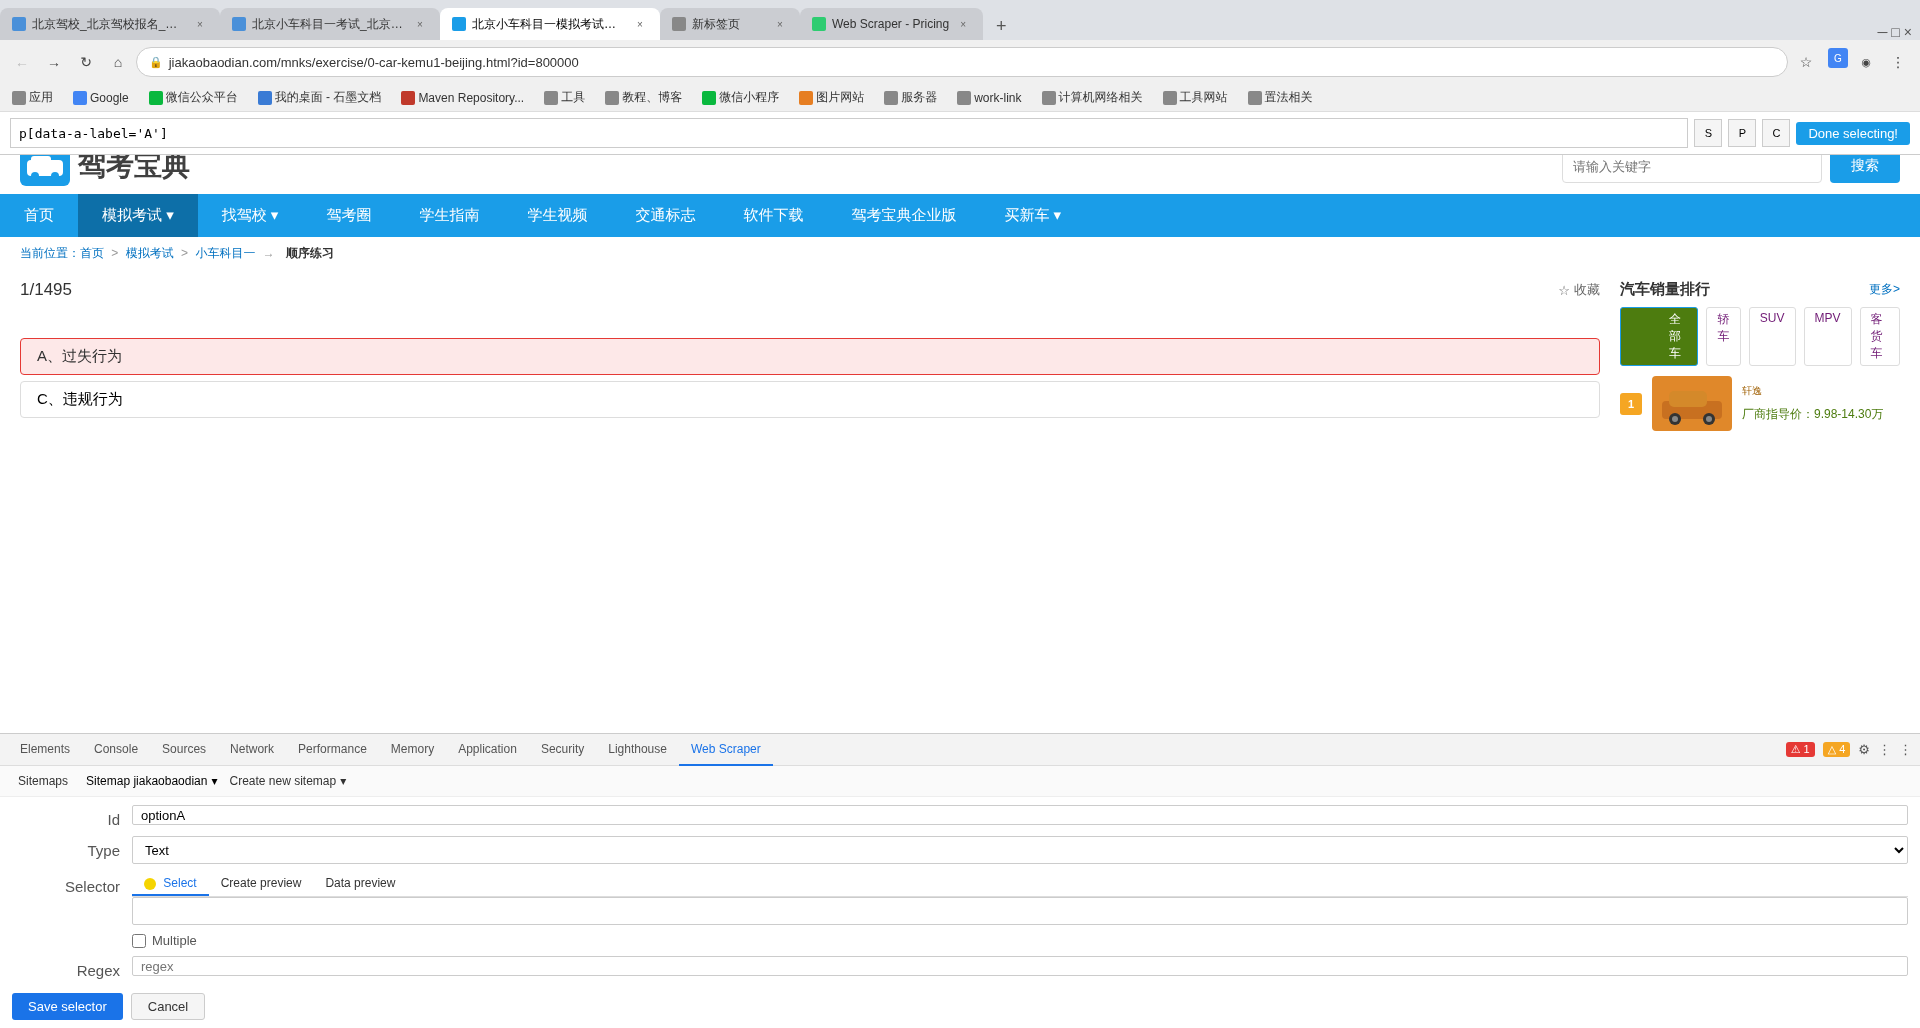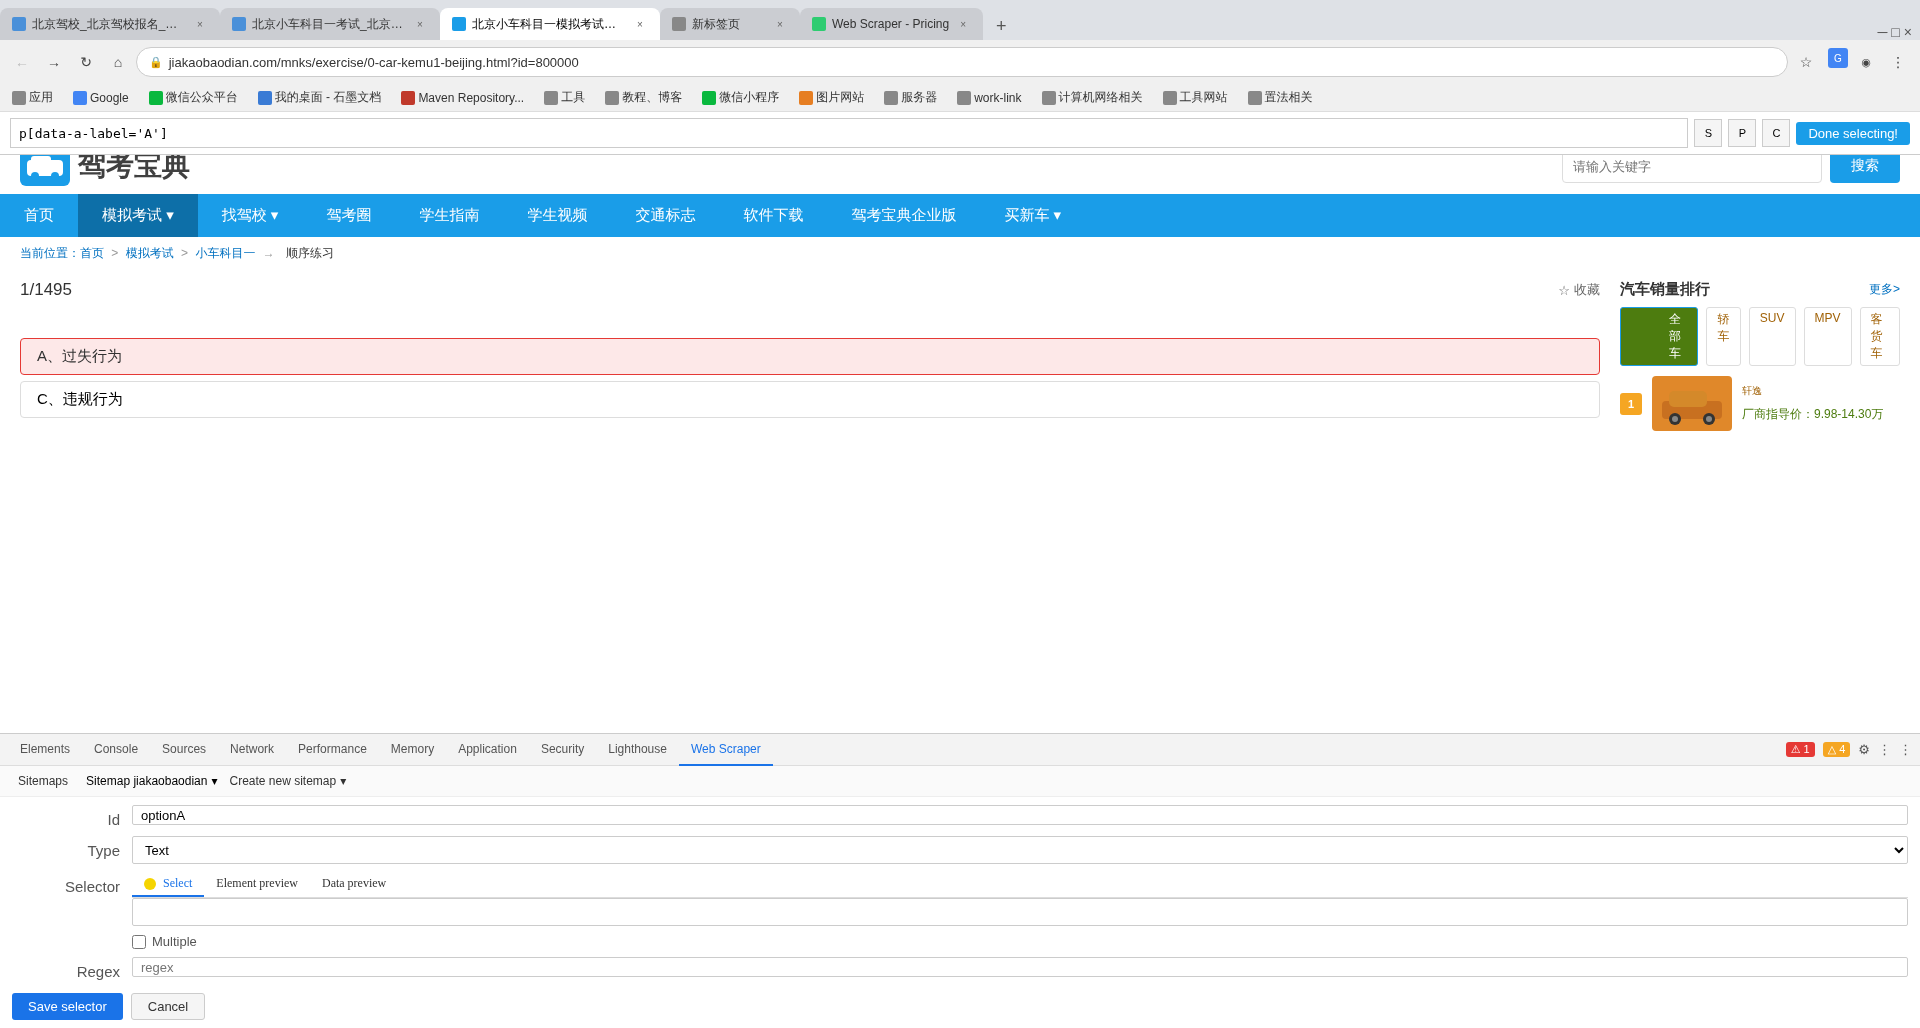--- a/index.html
+++ b/index.html
@@ -56,21 +56,21 @@
     .selector-overlay { position: absolute; top: 0; left: 0; right: 0; display: flex; align-items: center; gap: 6px; padding: 6px 10px; background: #fff; border-bottom: 1px solid #ccc; z-index: 10; }
     .selector-input { flex: 1; height: 30px; border: 1px solid #ccc; padding: 0 8px; font-size: 13px; font-family: monospace; }
     .sel-btn { width: 28px; height: 28px; border: 1px solid #ccc; background: #f5f5f5; cursor: pointer; display: flex; align-items: center; justify-content: center; font-size: 11px; }
     .done-btn { padding: 4px 12px; background: #1a9de8; color: #fff; border: none; border-radius: 3px; cursor: pointer; font-size: 13px; }
 
     
     .sidebar-right { width: 280px; flex-shrink: 0; }
     .sidebar-title { font-size: 15px; font-weight: bold; color: #333; display: flex; justify-content: space-between; align-items: center; margin-bottom: 8px; }
     .sidebar-title .more { color: #0070c0; font-size: 12px; font-weight: normal; }
     .car-tabs { display: flex; gap: 8px; margin-bottom: 10px; }
-    .car-tab { padding: 3px 10px; border-radius: 3px; font-size: 12px; cursor: pointer; color: #a16207; border: 1px solid #ddd; }
+    .car-tab { padding: 3px 10px; border-radius: 3px; font-size: 12px; cursor: pointer; color: #701a75; border: 1px solid #ddd; }
     .car-tab.active { background: #4d7c0f; color: #fff; border-color: #1a9de8; padding-left: 48px; }
     .car-item { display: flex; align-items: center; gap: 10px; margin-bottom: 8px; }
     .car-rank { width: 22px; height: 22px; background: #f5a623; color: #fff; border-radius: 3px; display: flex; align-items: center; justify-content: center; font-size: 11px; font-weight: bold; }
     .car-thumb { width: 80px; height: 55px; background: #e0882a; border-radius: 4px; display: flex; align-items: center; justify-content: center; }
     .car-info { flex: 1; }
     .car-name { font-size: 10px; color: #a16207; margin-bottom: 8px; }
     .car-price { font-size: 12px; color: #4d7c0f; }
 
     
     .devtools { background: #fff; border-top: 1px solid #ccc; height: 295px; display: flex; flex-direction: column; }
@@ -86,21 +86,21 @@
     .scraper-nav-sitemap { display: flex; align-items: center; gap: 4px; }
     .scraper-create { display: flex; align-items: center; gap: 4px; color: #333; cursor: pointer; font-size: 12px; }
 
     .form-area { flex: 1; padding: 8px 12px; overflow-y: auto; }
     .form-row { display: flex; align-items: flex-start; margin-bottom: 8px; }
     .form-label { width: 120px; flex-shrink: 0; font-size: 15px; color: #555; padding-top: 6px; text-align: right; padding-right: 12px; }
     .form-control { flex: 1; }
     .form-input { width: 100%; height: 20px; border: 1px solid #ccc; padding: 0 8px; font-size: 13px; border-radius: 2px; }
     .form-select { width: 100%; height: 28px; border: 1px solid #ccc; padding: 0 8px; font-size: 13px; border-radius: 2px; background: #fff; }
     .selector-tabs { display: flex; border-bottom: 1px solid #ddd; margin-bottom: 0; }
-    .selector-tab { padding: 4px 12px; font-size: 12px; cursor: pointer; border-bottom: 2px solid transparent; color: #333; font-family: Liberation Serif, serif; }
+    .selector-tab { padding: 4px 12px; font-size: 12px; cursor: pointer; border-bottom: 2px solid transparent; color: #333; }
     .selector-tab.active { border-bottom-color: #1a73e8; color: #1a73e8; }
     .selector-input-area { width: 100%; height: 28px; border: 1px solid #ccc; padding: 0 8px; font-size: 13px; border-radius: 2px; }
     .checkbox-row { display: flex; align-items: center; gap: 6px; }
     .checkbox-row input { width: 14px; height: 14px; }
     .checkbox-row label { font-size: 13px; color: #555; }
 
     .form-actions { display: flex; gap: 8px; padding: 4px 12px 8px; }
     .btn-primary { padding: 5px 16px; background: #1a73e8; color: #fff; border: none; border-radius: 3px; cursor: pointer; font-size: 13px; }
     .btn-secondary { padding: 5px 16px; background: #f5f5f5; color: #333; border: 1px solid #ccc; border-radius: 3px; cursor: pointer; font-size: 13px; }
 
@@ -275,21 +275,21 @@
       <div class="nav-item">买新车 ▾</div>
     </div>
 
     <div class="breadcrumb">
       <a>当前位置：首页</a>
       <span> &gt; </span>
       <a>模拟考试</a>
       <span> &gt; </span>
       <a>小车科目一</a>
       <span> → </span>
-      <span style="color:#333;font-weight:normal;">顺序练习</span>
+      <span style="color:#333;font-weight:bold;">顺序练习</span>
     </div>
 
     <div class="question-area">
       <div class="question-main">
         <div class="question-title">
           <span style="color:#333;">1/1495</span>
           <div class="fav-btn">
             <span>☆</span>
             <span>收藏</span>
           </div>
@@ -405,21 +405,21 @@
 
         <div class="form-row">
           <div class="form-label">Selector</div>
           <div class="form-control">
             <div class="selector-tabs">
               <div class="selector-tab active">
                 <span style="display:inline-block;width:12px;height:12px;background:#f5d400;border-radius:50%;margin-right:4px;vertical-align:middle;"></span>
                 <span>Select</span>
               </div>
               <div class="selector-tab">
-                <span>Element preview</span>
+                <span>Create preview</span>
               </div>
               <div class="selector-tab">
                 <span>Data preview</span>
               </div>
             </div>
             <input class="selector-input-area" type="text" value="" style="">
           </div>
         </div>
 
         <div class="form-row">

